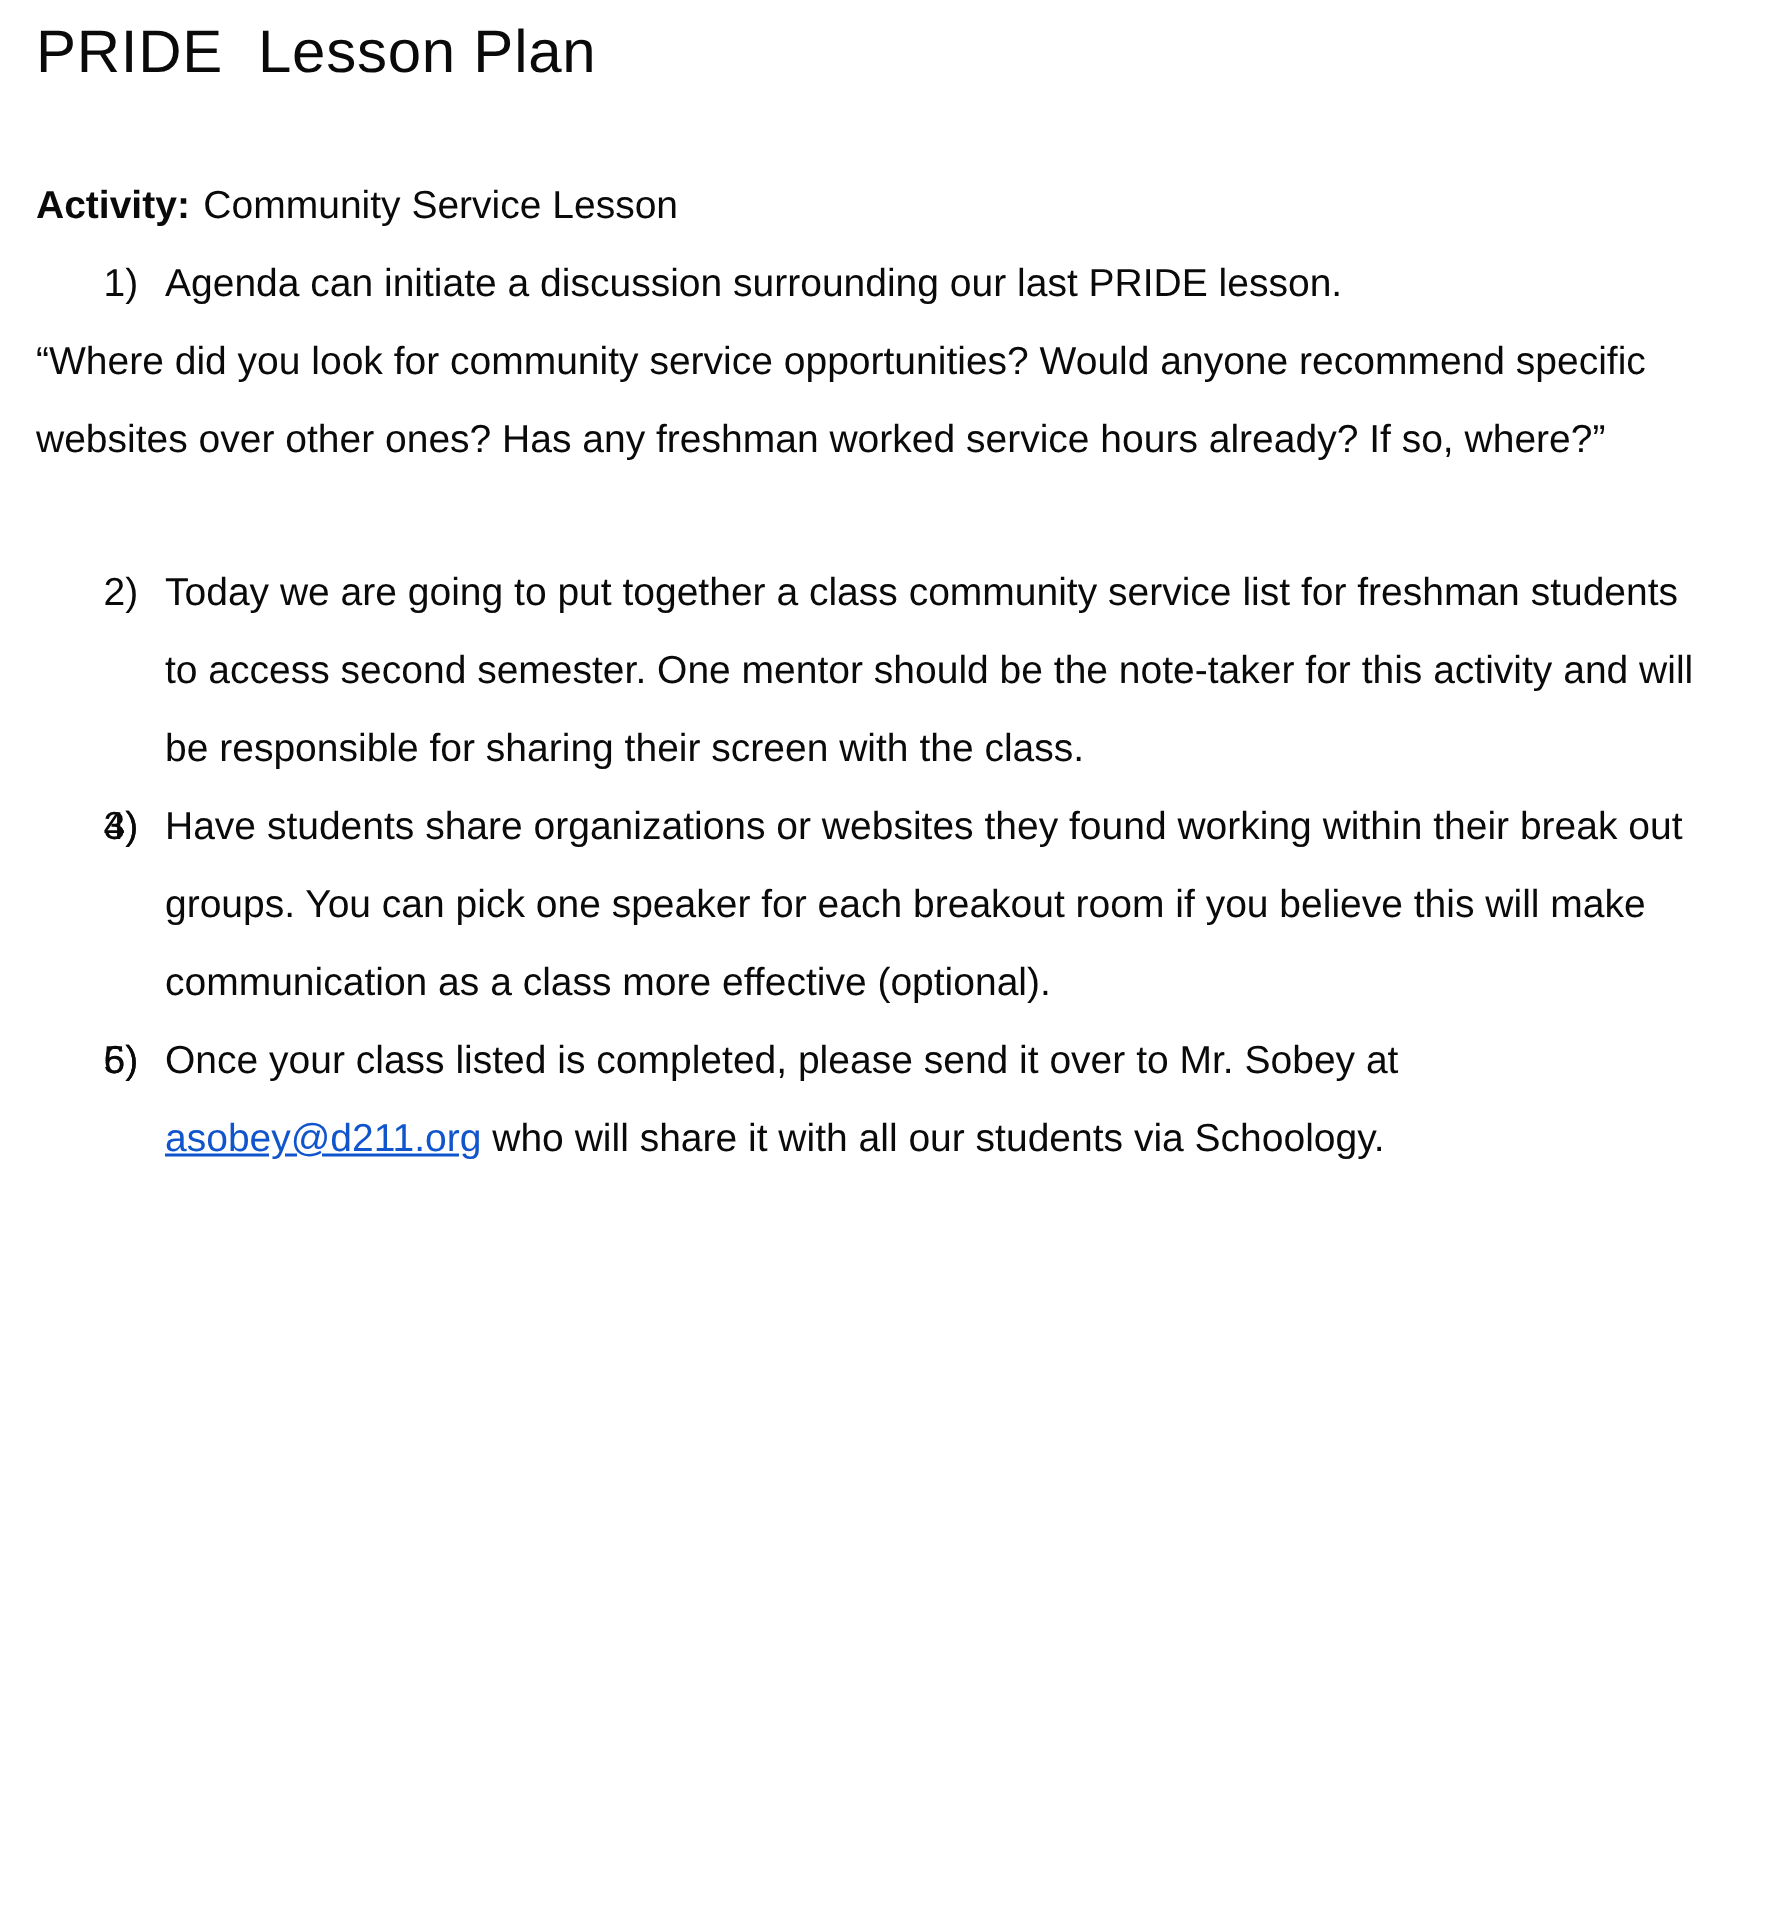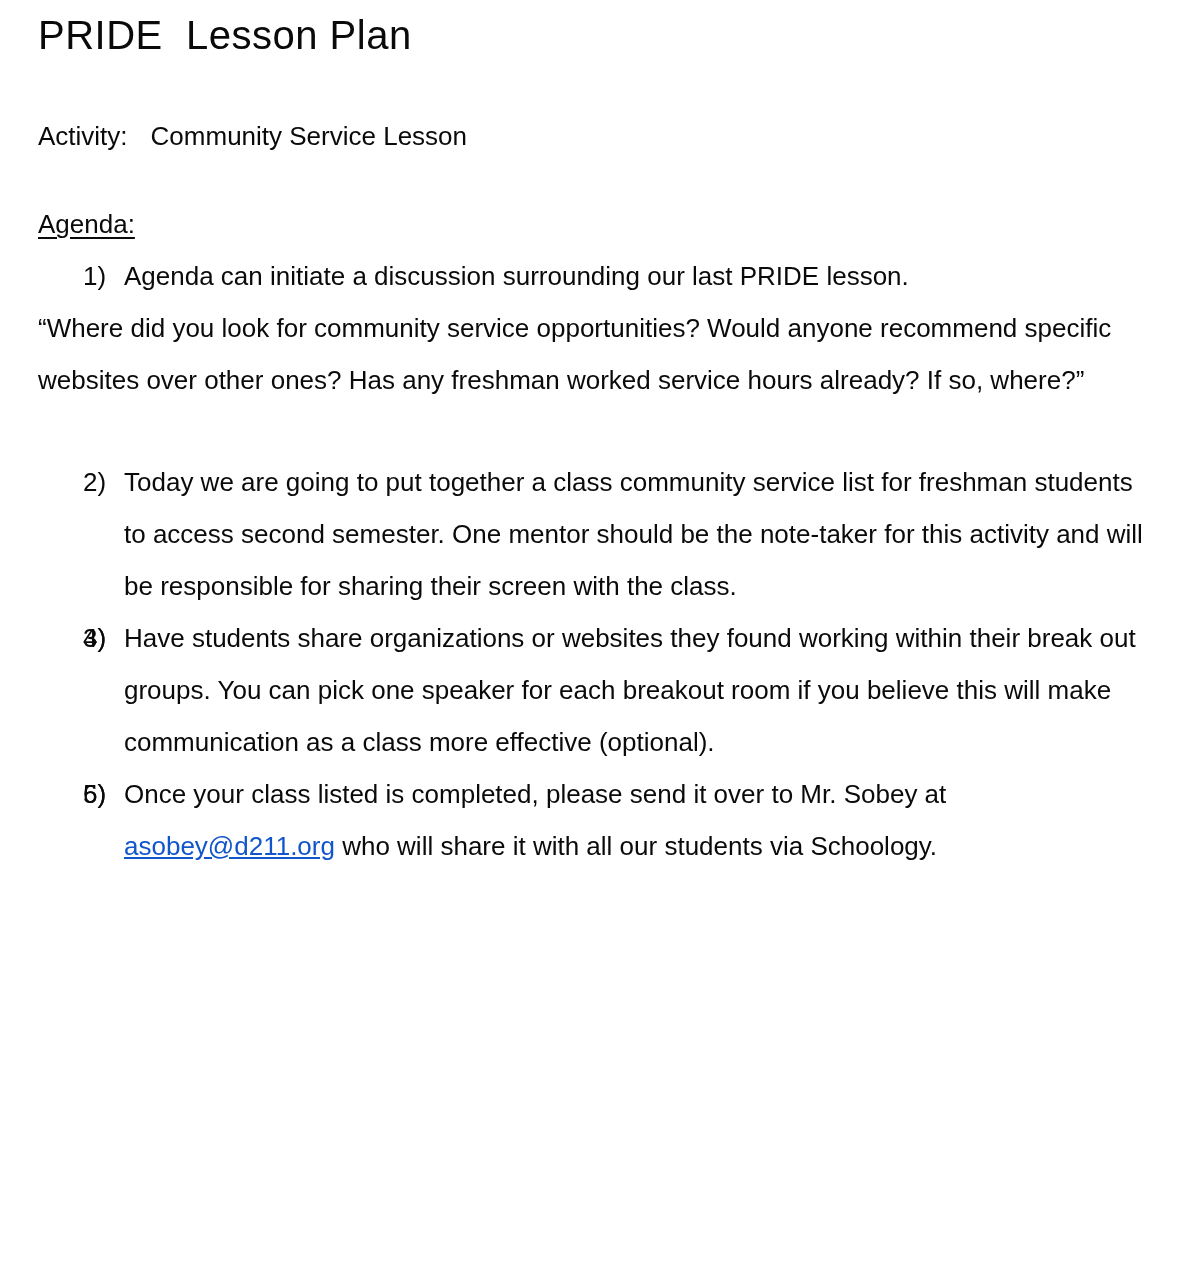--- a/index.html
+++ b/index.html
@@ -7,46 +7,46 @@
   html, body { margin: 0; padding: 0; }
   body {
     width: 1190px;
     height: 1280px;
     background: #ffffff;
     color: #0a0a0a;
     font-family: "Liberation Sans", "DejaVu Sans", sans-serif;
     overflow: hidden;
   }
   .doc {
-    padding: 10px 0 0 38px;
+    padding: 10px 0 0 24px;
     width: 1190px;
   }
   h1.title {
     margin: 0;
     font-size: 40px;
     line-height: 50px;
     font-weight: 400;
     white-space: pre-wrap;
     letter-spacing: 0.5px;
   }
   .line, .para {
     font-size: 26px;
     line-height: 52px;
     margin: 0;
     width: 1100px;
   }
   .activity { margin-top: 50px; }
   .agenda { margin-top: 36px; }
-  .bold { font-weight: 400; }
+  .bold { font-weight: 700; }
   .agenda .bold {
     text-decoration: underline;
     text-decoration-thickness: 2px;
     text-underline-offset: 4px;
   }
-  .activity-value { margin-left: 23px; }
+  .activity-value { margin-left: 9px; }
   ol.agenda-list {
     list-style: none;
     margin: 0;
     padding: 0;
   }
   ol.agenda-list.second { margin-top: 50px; }
   ol.agenda-list li {
     position: relative;
     padding-left: 86px;
     width: 1116px;
@@ -69,23 +69,20 @@
 <body>
 
 <div class="doc">
 
   <h1 class="title">PRIDE  Lesson Plan</h1>
 
   <p class="line activity">
     <span class="bold">Activity:</span><span class="activity-value">Community Service Lesson</span>
   </p>
 
-  <p class="line agenda">
-    <span class="bold">Agenda:</span>
-  </p>
 
   <ol class="agenda-list first">
     <li>
       <span class="marker">1)</span>
       <span>Agenda can initiate a discussion surrounding our last PRIDE lesson.</span>
     </li>
   </ol>
 
   <p class="para">“Where did you look for community service opportunities? Would anyone recommend specific websites over other ones? Has any freshman worked service hours already? If so, where?”</p>
 

